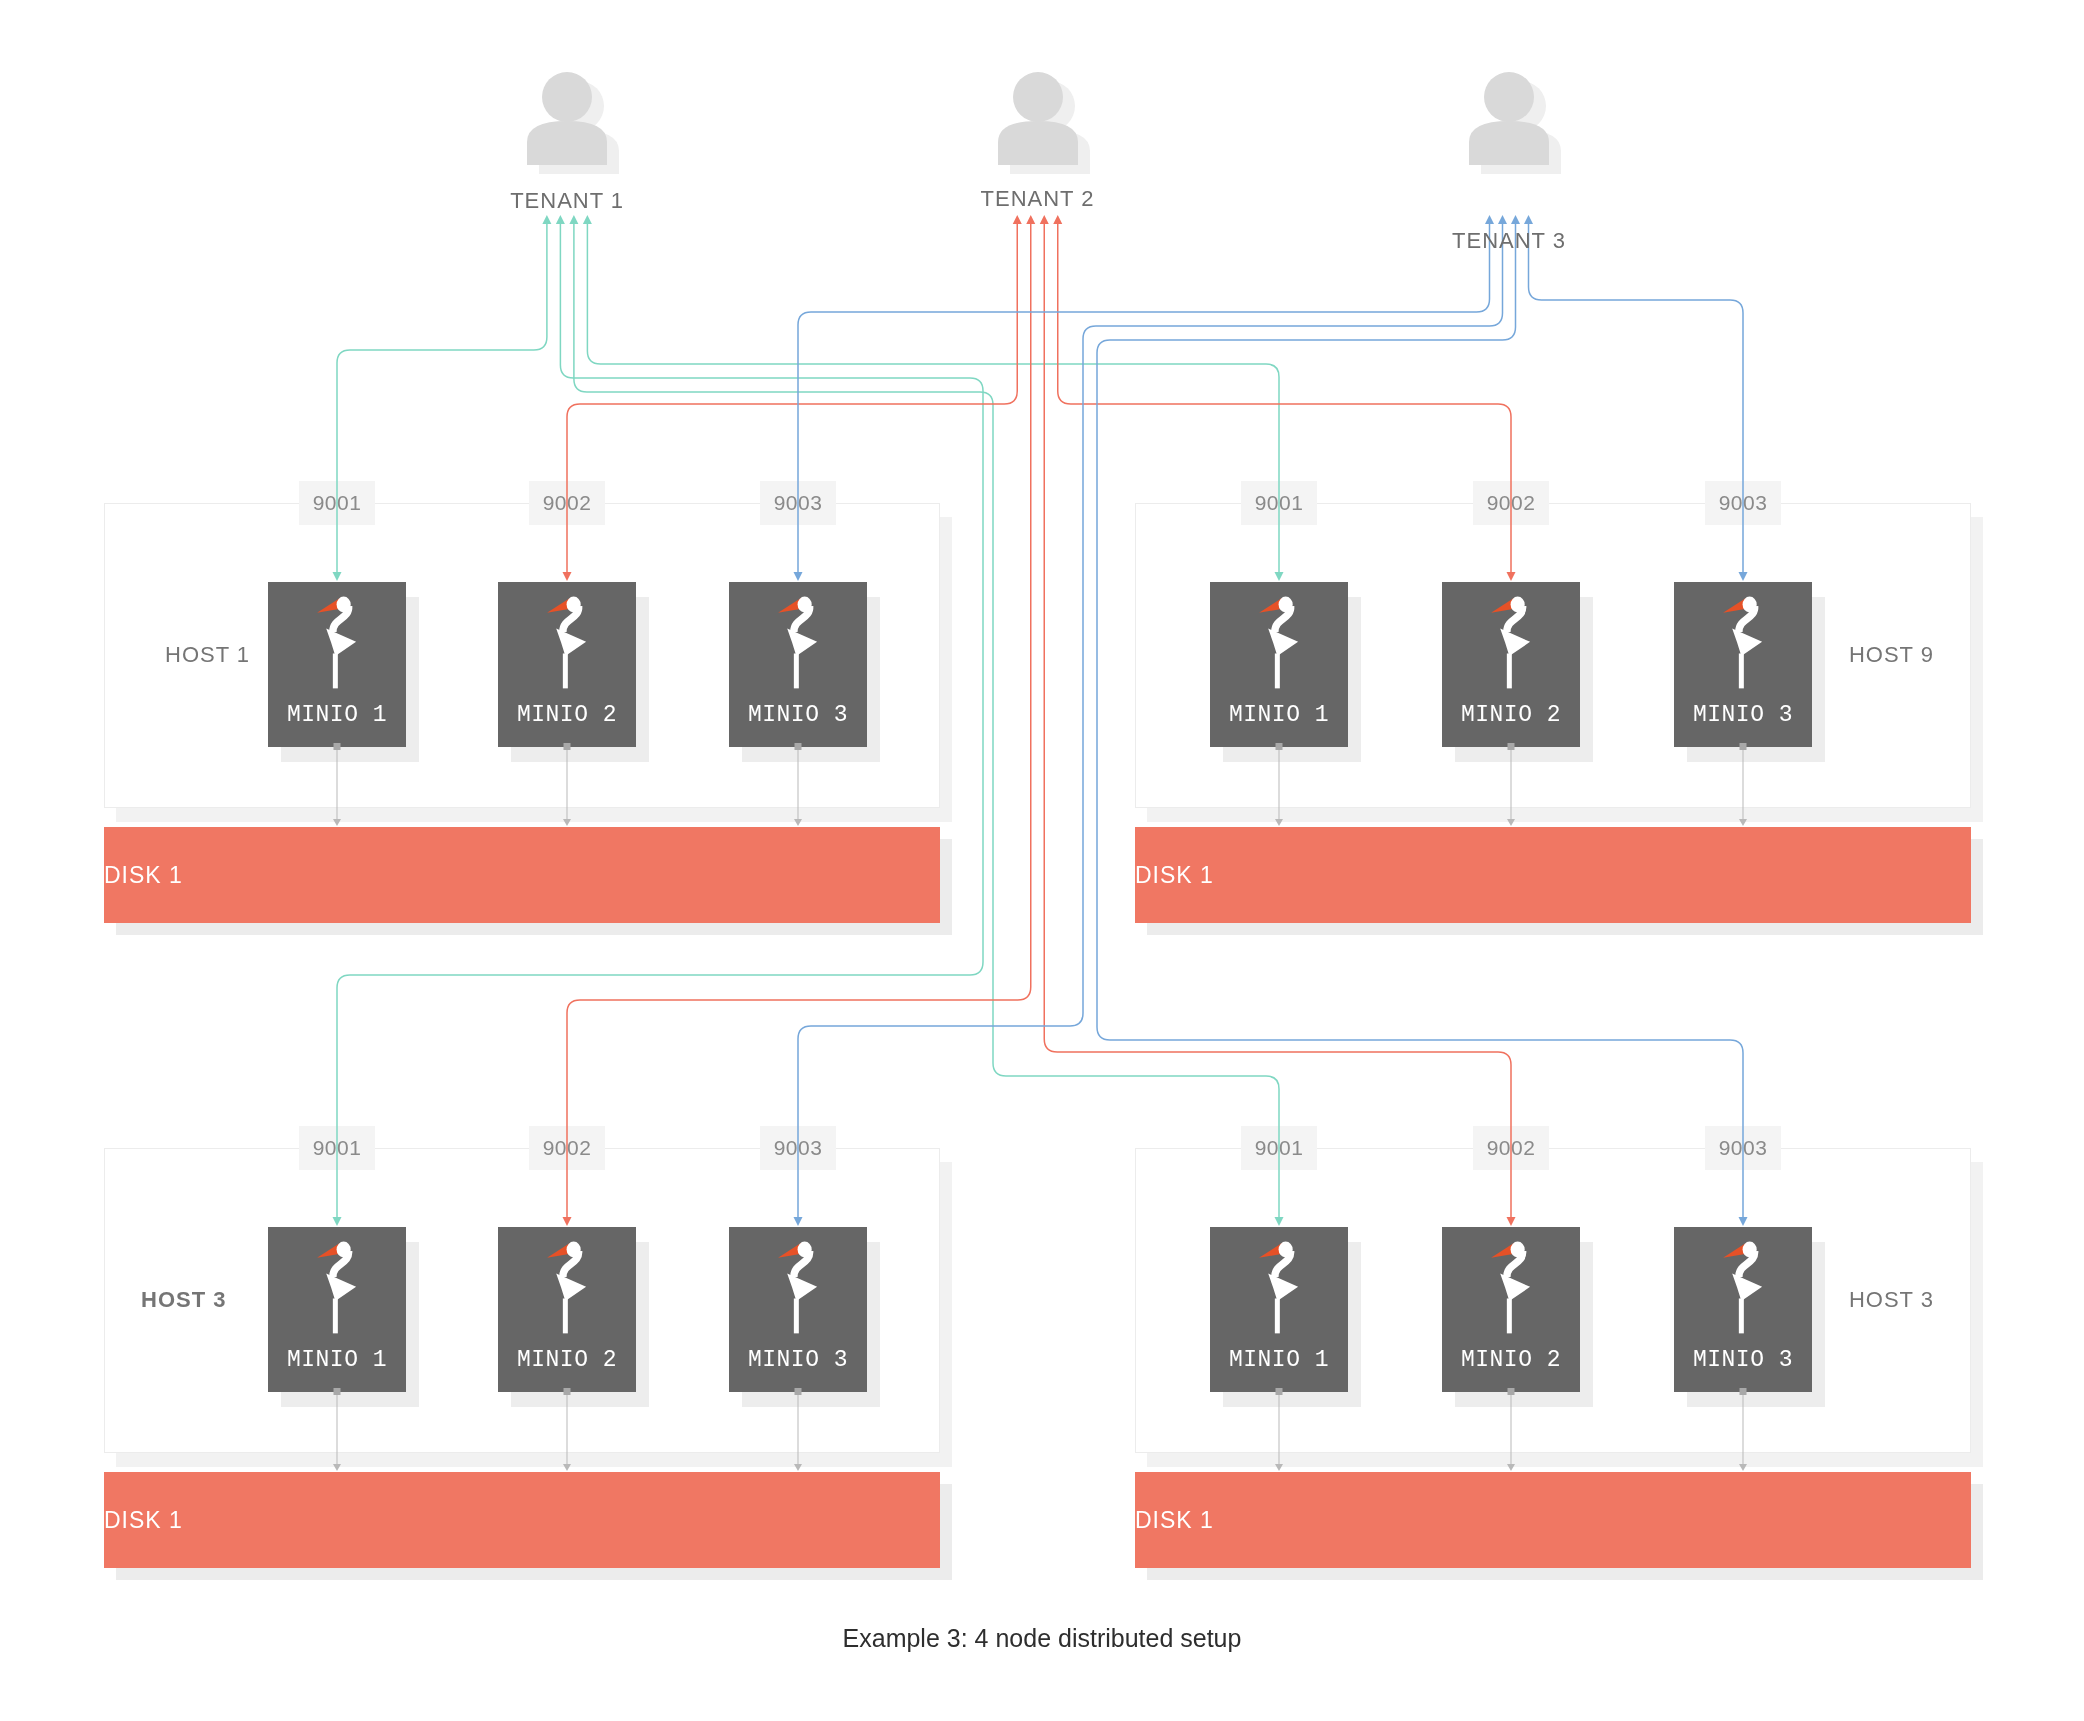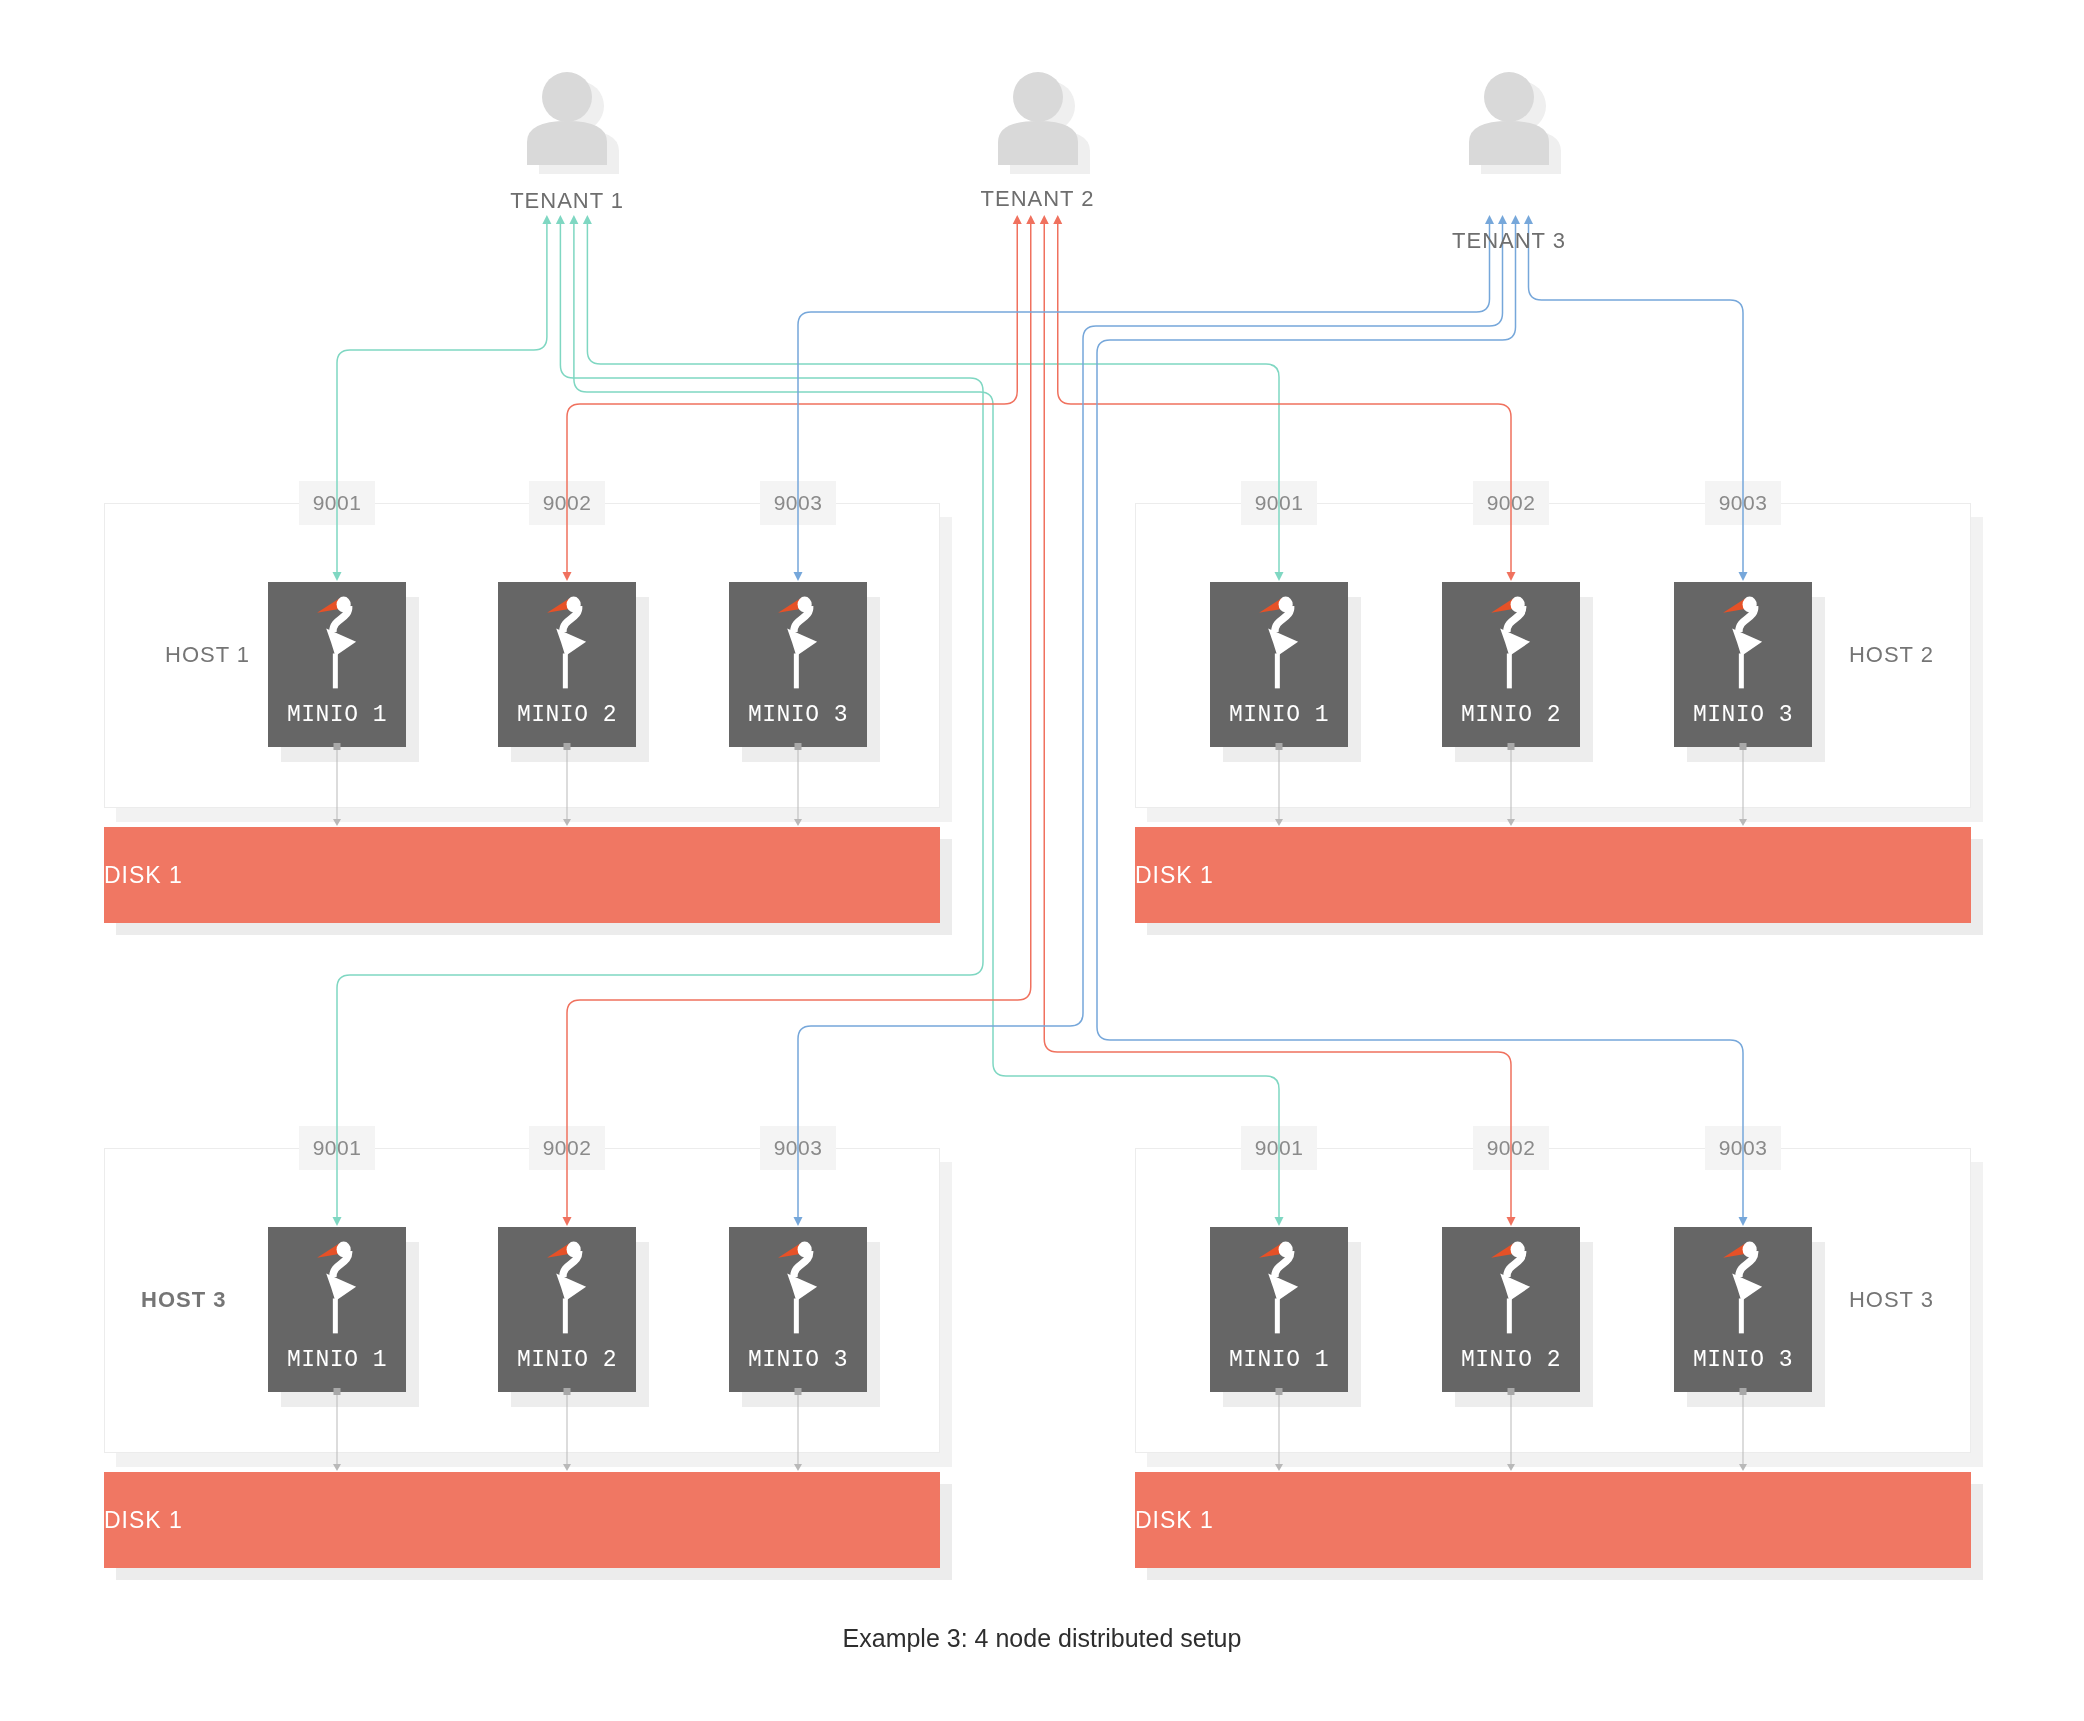--- a/index.html
+++ b/index.html
@@ -81,21 +81,21 @@
         <svg viewBox="0 0 100 130" width="86" height="108" class="minio-logo">
           <polygon points="26,25 54,7 56,20" fill="#e65127"></polygon>
           <ellipse cx="58" cy="15" rx="8.5" ry="9.5" fill="#ffffff"></ellipse>
           <path d="M64,17 C65,33 45,31 45,48" stroke="#ffffff" stroke-width="9" fill="none"></path>
           <path d="M37,44 L73,60 L48,77 L43,61 Z" fill="#ffffff"></path>
           <rect x="45" y="74" width="6" height="42" fill="#ffffff"></rect>
         </svg>
         <div class="minio-label">MINIO 3</div>
       </div>
       <div class="host" style="left: 1135px; top: 503px; width: 836px; height: 305px;">
-        <span class="host-label" style="right: 36px;">HOST 2</span>
+        <span class="host-label" style="right: 36px;">HOST 9</span>
       </div>
       <div class="disk" style="left: 1135px; top: 827px; width: 836px; height: 96px;">
         <span class="disk-label">DISK 1</span>
       </div>
       <div class="minio" style="left: 1210px; top: 582px; width: 138px; height: 165px;">
         <svg viewBox="0 0 100 130" width="86" height="108" class="minio-logo">
           <polygon points="26,25 54,7 56,20" fill="#e65127"></polygon>
           <ellipse cx="58" cy="15" rx="8.5" ry="9.5" fill="#ffffff"></ellipse>
           <path d="M64,17 C65,33 45,31 45,48" stroke="#ffffff" stroke-width="9" fill="none"></path>
           <path d="M37,44 L73,60 L48,77 L43,61 Z" fill="#ffffff"></path>

